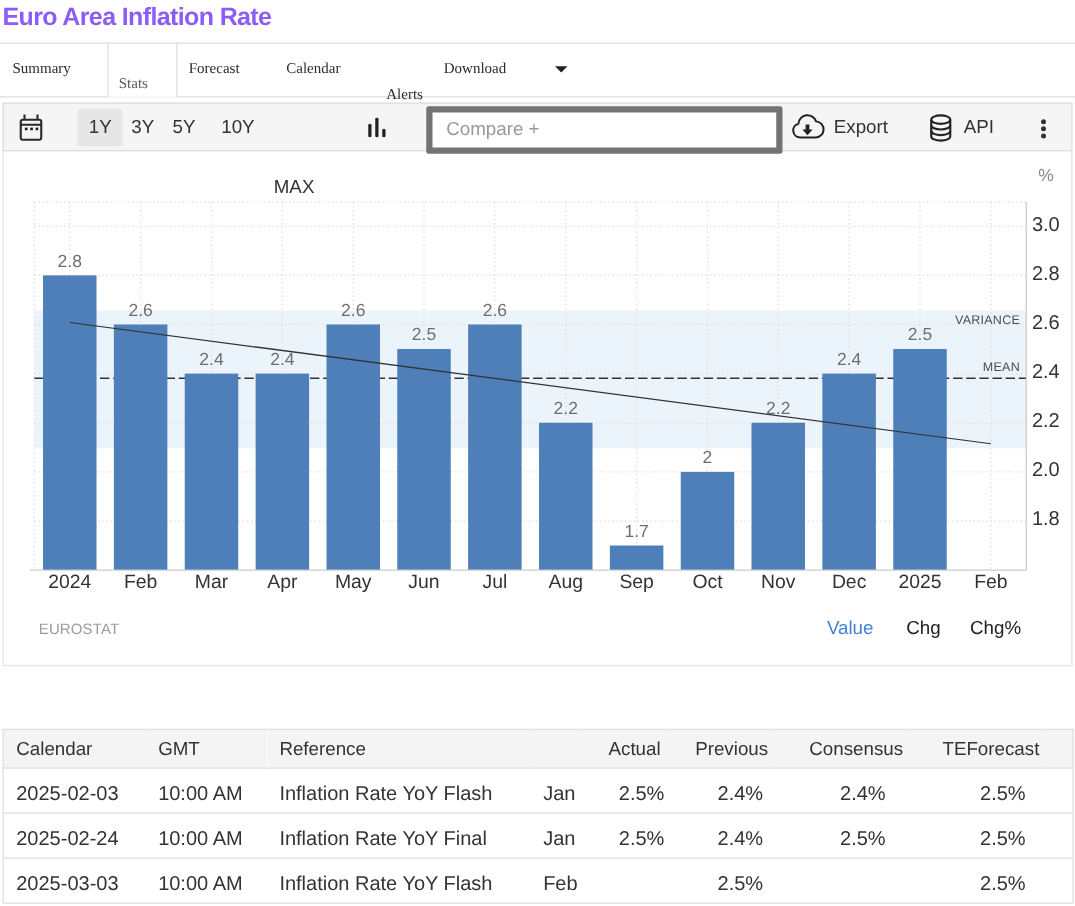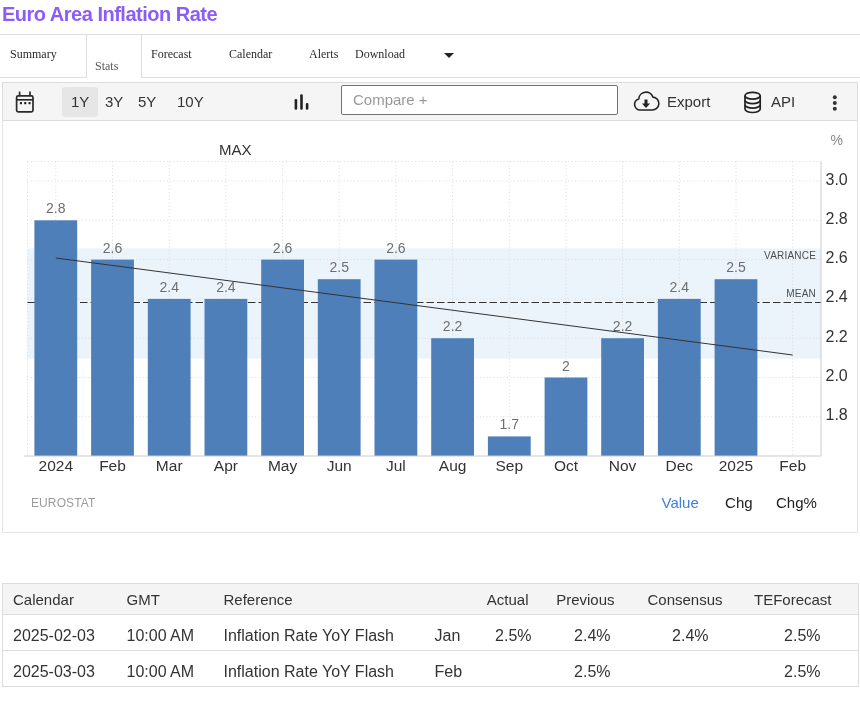--- a/index.html
+++ b/index.html
@@ -9,21 +9,21 @@
   .tabtxt{top:47px;font-size:12px;color:#2b2b2b;font-family:Liberation Serif, serif;}
   #line-under-title{left:0;top:34px;width:860px;height:1px;background:#ddd;}
   #tab-bottom{left:0;top:77px;width:860px;height:1px;background:#ddd;}
   #tab-gap{left:87px;top:77px;width:54px;height:1px;background:#fff;}
   .vline{width:1px;background:#ddd;}
   #caret{left:444px;top:53px;width:0;height:0;border-left:5px solid transparent;border-right:5px solid transparent;border-top:5.5px solid #222;}
   
   #toolbar{left:2px;top:82px;width:854px;height:37px;background:#f5f5f5;border:1px solid #dcdcdc;}
   .tbtxt{top:93px;font-size:15px;color:#333;}
   #btn1y{left:62px;top:87px;width:36px;height:30px;background:#e6e6e6;border-radius:3px;}
-  #cmp{left:341px;top:85px;width:264px;height:28px;background:#fff;border:1px solid #737373;border-radius:2px;font-size:15px;color:#999;line-height:28px;padding-left:11px;}
+  #cmp{left:341px;top:85px;width:264px;height:28px;background:#fff;border:5px solid #737373;border-radius:2px;font-size:15px;color:#999;line-height:28px;padding-left:11px;}
   
   #card-left{left:2px;top:121px;width:1px;height:412px;background:#e5e5e5;}
   #card-right{left:857px;top:121px;width:1px;height:412px;background:#e5e5e5;}
   #card-bottom{left:2px;top:532px;width:856px;height:1px;background:#e5e5e5;}
   
   table{position:absolute;left:2px;top:583px;width:856px;border-collapse:collapse;border-left:1px solid #ddd;border-right:1px solid #ddd;font-size:15px;color:#333;table-layout:fixed;}
 
   th,td{font-weight:normal;padding:0;white-space:nowrap;overflow:hidden;}
   thead tr{background:#f4f4f4;height:31px;}
   tbody tr{height:36px;}
@@ -38,21 +38,21 @@
 <div class="abs" id="title">Euro Area Inflation Rate</div>
 <div class="abs" id="line-under-title"></div>
 <div class="abs" id="tab-bottom"></div>
 <div class="abs" id="tab-gap"></div>
 <div class="abs vline" style="left:86px;top:34px;height:43px;"></div>
 <div class="abs vline" style="left:141px;top:34px;height:43px;"></div>
 <div class="abs tabtxt" style="left:10px;">Summary</div>
 <div class="abs tabtxt" style="left:95px;color:#595959;margin-top:12px;">Stats</div>
 <div class="abs tabtxt" style="left:151px;">Forecast</div>
 <div class="abs tabtxt" style="left:229px;">Calendar</div>
-<div class="abs tabtxt" style="left:309px;">Alerts</div>
+<div class="abs tabtxt" style="left:309px;margin-top:21px;">Alerts</div>
 <div class="abs tabtxt" style="left:355px;text-align:center;">Download</div>
 <div class="abs" id="caret"></div>
 
 <div class="abs" id="toolbar"></div>
 <div class="abs" id="btn1y"></div>
 <div class="abs tbtxt" style="left:71px;text-align:right;">1Y</div>
 <div class="abs tbtxt" style="left:105px;">3Y</div>
 <div class="abs tbtxt" style="left:138px;">5Y</div>
 <div class="abs tbtxt" style="left:177px;">10Y</div>
 <div class="abs tbtxt" style="left:219px;margin-top:48px;">MAX</div>
@@ -233,20 +233,31 @@
         <td class="cl">10:00 AM</td>
         <td class="cl">Inflation Rate YoY Flash</td>
         <td class="cl">Jan</td>
       <td class="cr" style="padding-right:1px;">2.5%</td>
       <td class="cr" style="padding-right:4px;">2.4%</td>
       <td class="cr" style="padding-right:16px;">2.4%</td>
       <td class="cr" style="padding-right:14px;">2.5%</td>
         <td></td>
     </tr>
     <tr>
+      <td class="cl">2025-02-24</td>
+        <td class="cl">10:00 AM</td>
+        <td class="cl">Inflation Rate YoY Final</td>
+        <td class="cl">Jan</td>
+      <td class="cr" style="padding-right:1px;">2.5%</td>
+      <td class="cr" style="padding-right:4px;">2.4%</td>
+      <td class="cr" style="padding-right:16px;">2.5%</td>
+      <td class="cr" style="padding-right:14px;">2.5%</td>
+        <td></td>
+    </tr>
+    <tr>
       <td class="cl">2025-03-03</td>
         <td class="cl">10:00 AM</td>
         <td class="cl">Inflation Rate YoY Flash</td>
         <td class="cl">Feb</td>
       <td class="cr" style="padding-right:1px;"></td>
       <td class="cr" style="padding-right:4px;">2.5%</td>
       <td class="cr" style="padding-right:16px;"></td>
       <td class="cr" style="padding-right:14px;">2.5%</td>
         <td></td>
     </tr>

